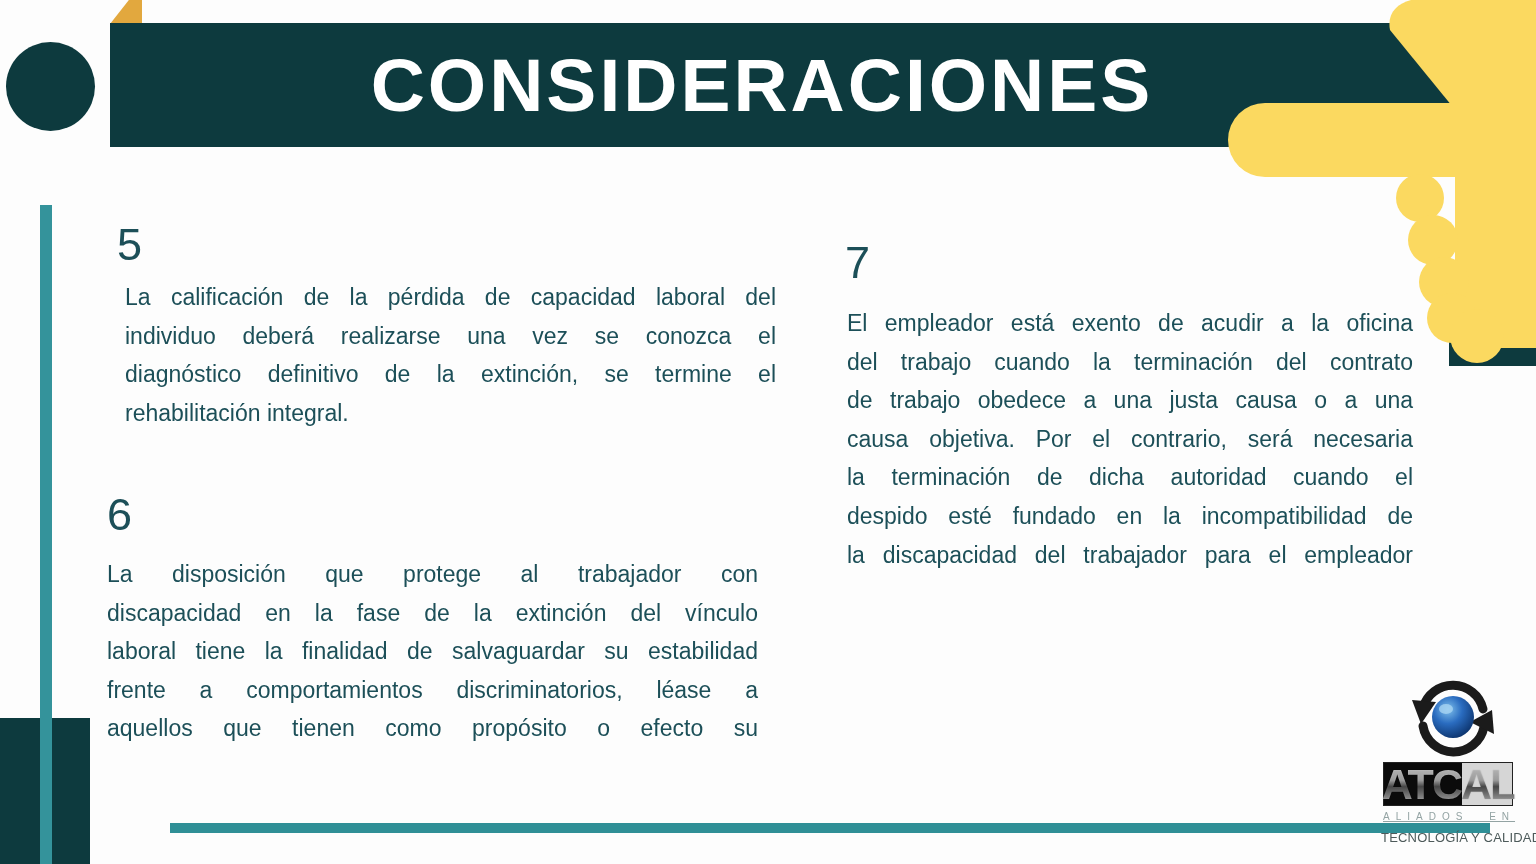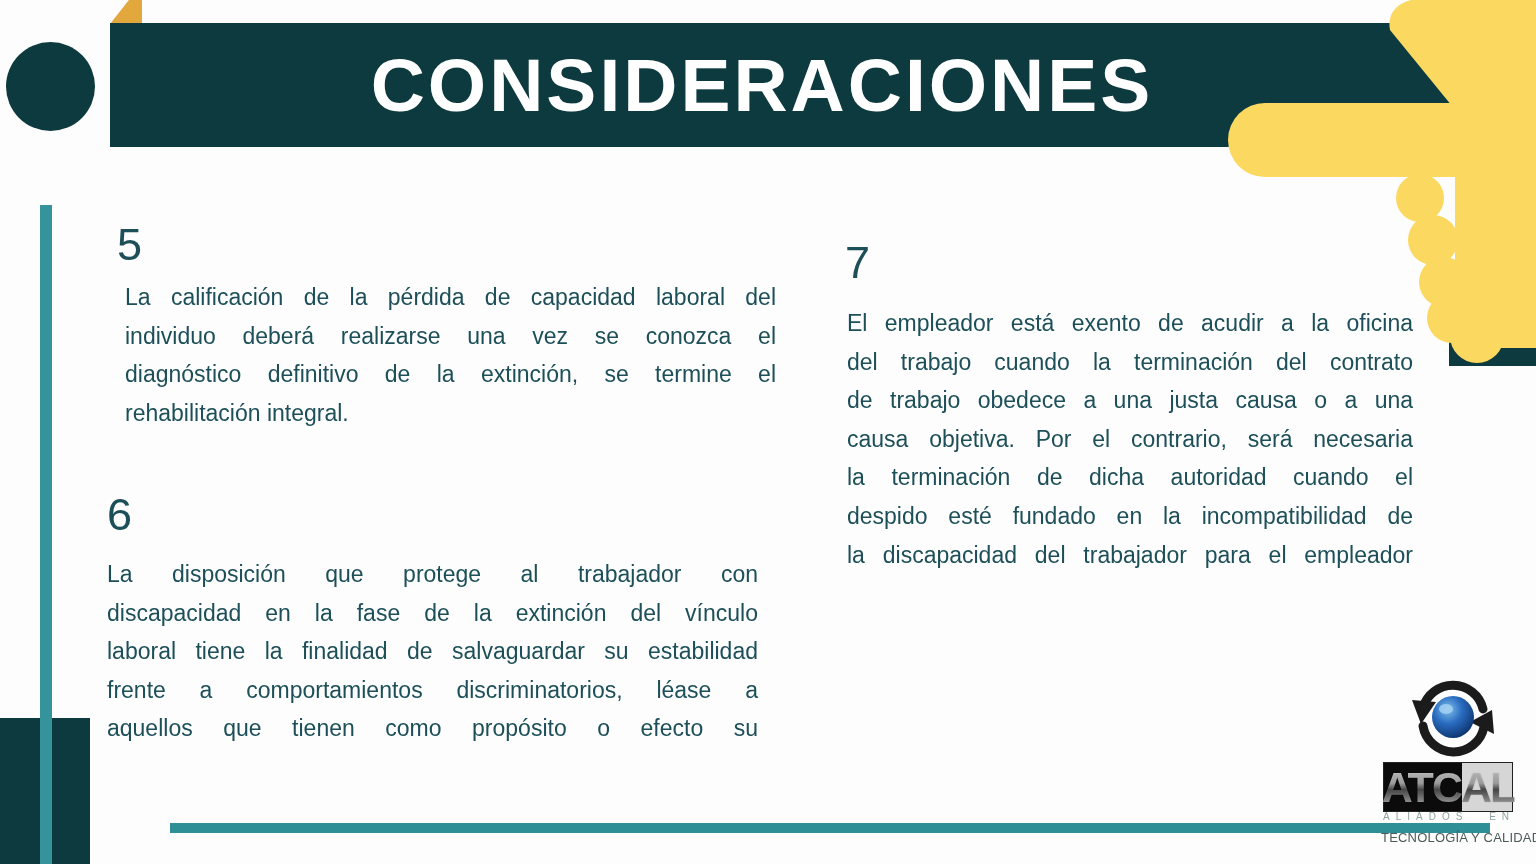--- a/index.html
+++ b/index.html
@@ -27,30 +27,30 @@
   .sec-body .tline.last{text-align:center;text-align-last:left;}
   #sec5-num{left:117px;top:222px;}
   #sec5-body{left:117px;top:278px;width:651px;margin-left:8px;}
   #sec6-num{left:107px;top:492px;}
   #sec6-body{left:107px;top:546px;width:651px;margin-top:9px;}
   #sec7-num{left:845px;top:240px;}
   #sec7-body{left:847px;top:304px;width:566px;}
 
   
   .eye-svg{position:absolute;left:1406px;top:680px;width:94px;height:78px;z-index:5;}
-  .atcal-box{position:absolute;left:1383px;top:762px;width:130px;height:50px;z-index:5;
+  .atcal-box{position:absolute;left:1383px;top:762px;width:130px;height:44px;z-index:5;
     background:linear-gradient(90deg,#0b0b0b 0 61%,#d6d6d6 61% 100%);
     border:1px solid #222;box-sizing:border-box;display:flex;align-items:center;justify-content:center;}
   .atcal-box span{
     font-weight:bold;font-size:43px;letter-spacing:-2px;line-height:1;
     background:linear-gradient(180deg,#ffffff 0%,#cfcfcf 40%,#5d5d5d 55%,#efefef 100%);
     -webkit-background-clip:text;background-clip:text;color:transparent;
     text-shadow:0 0 1px rgba(0,0,0,.25);}
   .tag-top{position:absolute;left:1383px;top:811px;width:133px;z-index:5;
-    color:#93a3a3;font-size:10px;letter-spacing:6px;word-spacing:12px;white-space:nowrap;}
+    color:#93a3a3;font-size:10px;letter-spacing:6px;word-spacing:12px;white-space:nowrap;text-decoration:underline;}
   .tag-bottom{position:absolute;left:1381px;top:830px;width:150px;z-index:5;
     color:#4d5a5a;font-size:13px;letter-spacing:0.2px;white-space:nowrap;}
 </style>
 </head>
 <body>
 
 <div class="stage">
 
   <div class="circle-tl"></div>
   <div class="triangle-tl"></div>

